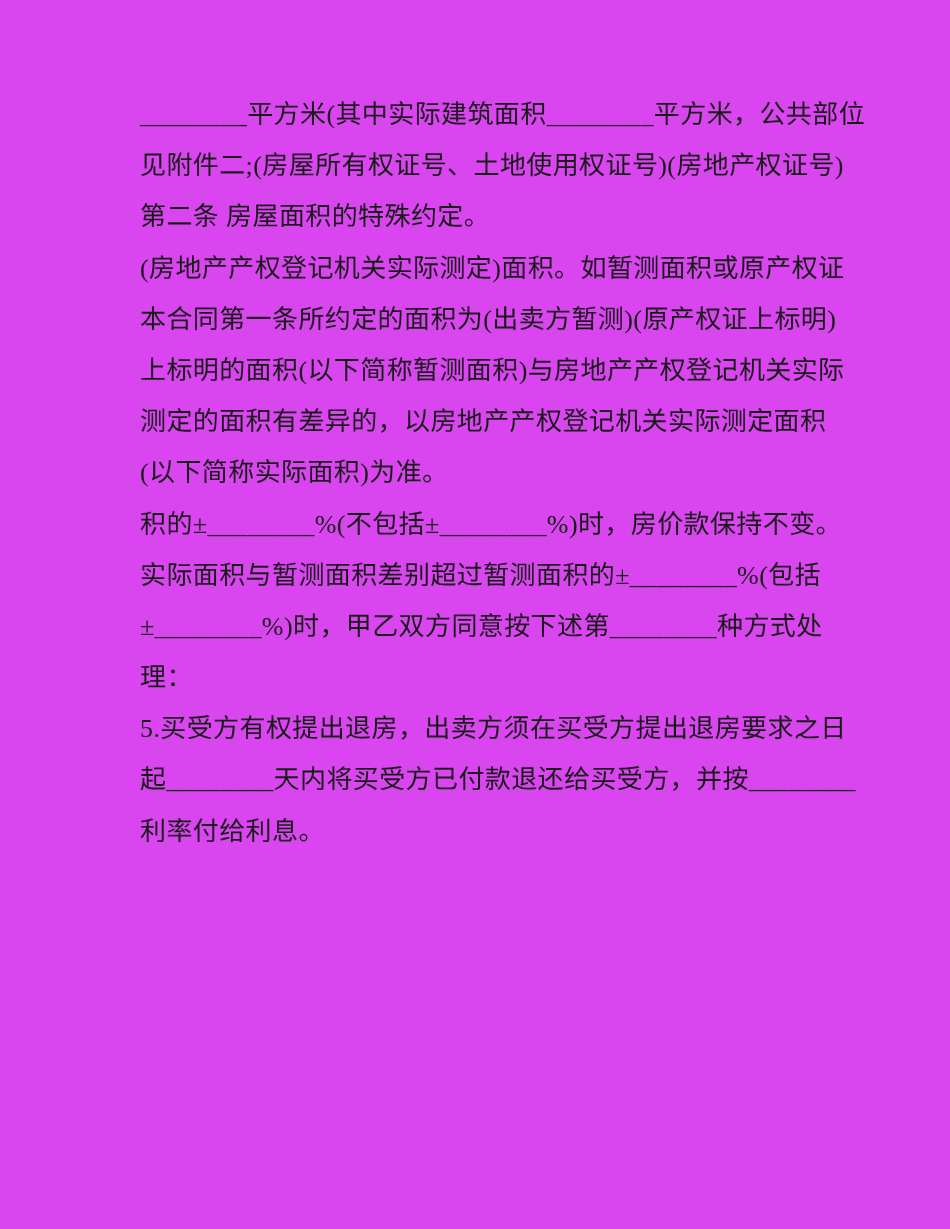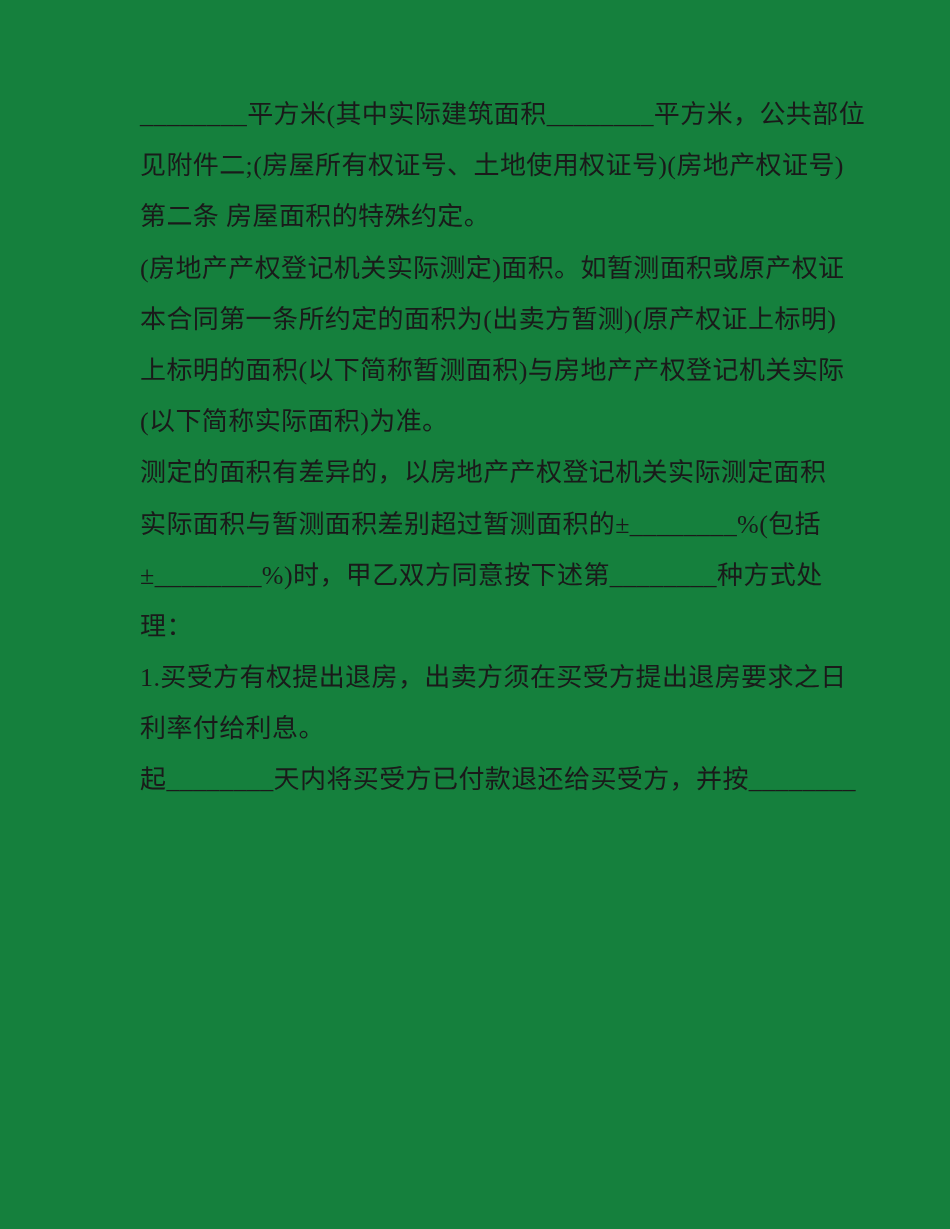--- a/index.html
+++ b/index.html
@@ -4,21 +4,21 @@
 <style>
   html, body {
     margin: 0;
     padding: 0;
     background: #ffffff;
   }
   .page {
     position: relative;
     width: 950px;
     height: 1229px;
-    background: #15803d;
+    background: #d946ef;
     overflow: hidden;
   }
   .doc {
     position: absolute;
     left: 140px;
     top: 89px;
     width: 700px;
     color: #1a1a1a;
     font-family: "Liberation Serif", "DejaVu Serif", serif;
     font-size: 26px;
@@ -35,22 +35,23 @@
 <body>
 
 <div class="page">
   <div class="doc">
     <div class="line">________平方米(其中实际建筑面积________平方米，公共部位</div>
     <div class="line">见附件二;(房屋所有权证号、土地使用权证号)(房地产权证号)</div>
     <div class="line">第二条 房屋面积的特殊约定。</div>
     <div class="line">(房地产产权登记机关实际测定)面积。如暂测面积或原产权证</div>
     <div class="line">本合同第一条所约定的面积为(出卖方暂测)(原产权证上标明)</div>
     <div class="line">上标明的面积(以下简称暂测面积)与房地产产权登记机关实际</div>
+    <div class="line">测定的面积有差异的，以房地产产权登记机关实际测定面积</div>
     <div class="line">(以下简称实际面积)为准。</div>
-    <div class="line">测定的面积有差异的，以房地产产权登记机关实际测定面积</div>
+    <div class="line">积的±________%(不包括±________%)时，房价款保持不变。</div>
     <div class="line">实际面积与暂测面积差别超过暂测面积的±________%(包括</div>
     <div class="line">±________%)时，甲乙双方同意按下述第________种方式处</div>
     <div class="line">理：</div>
-    <div class="line">1.买受方有权提出退房，出卖方须在买受方提出退房要求之日</div>
+    <div class="line">5.买受方有权提出退房，出卖方须在买受方提出退房要求之日</div>
+    <div class="line">起________天内将买受方已付款退还给买受方，并按________</div>
     <div class="line">利率付给利息。</div>
-    <div class="line">起________天内将买受方已付款退还给买受方，并按________</div>
   </div>
 </div>
 
 </body></html>

